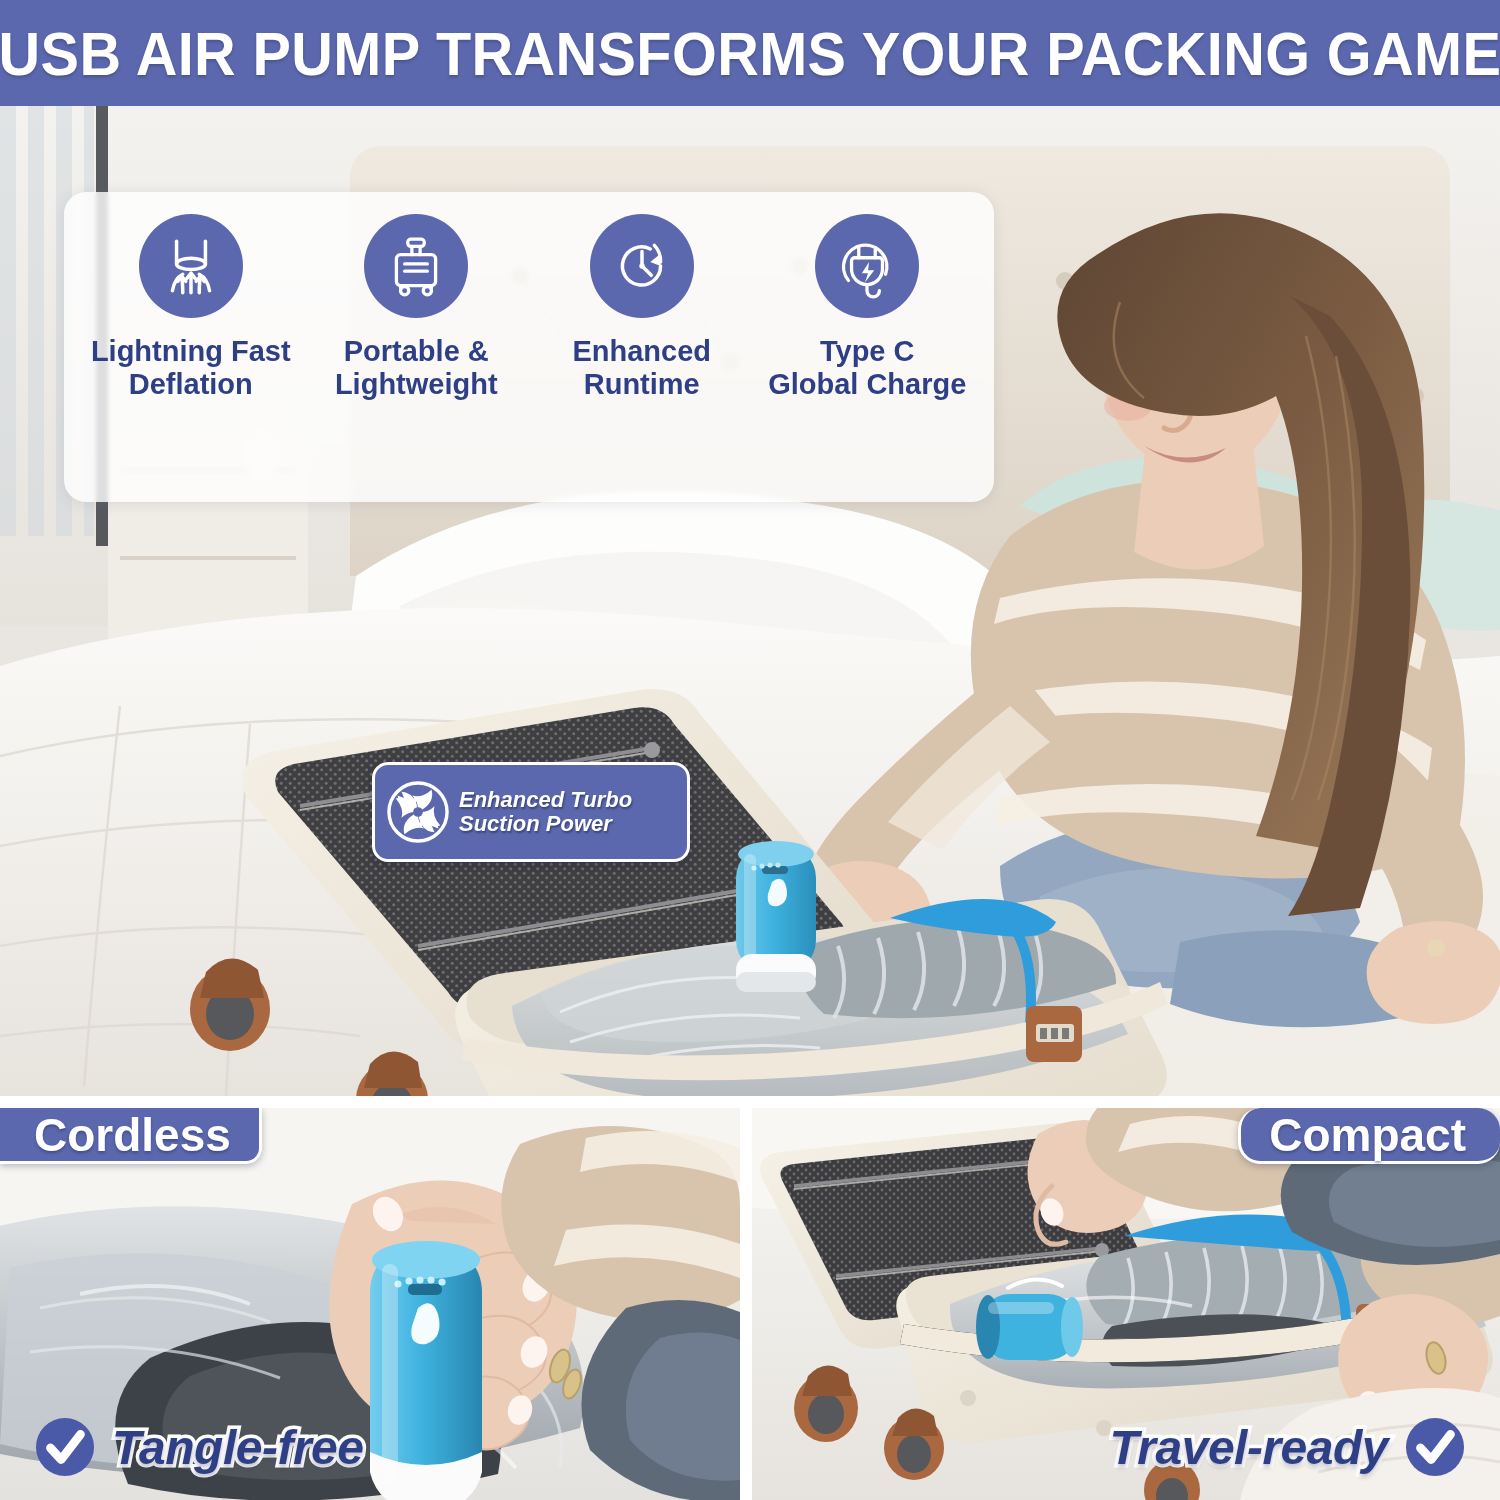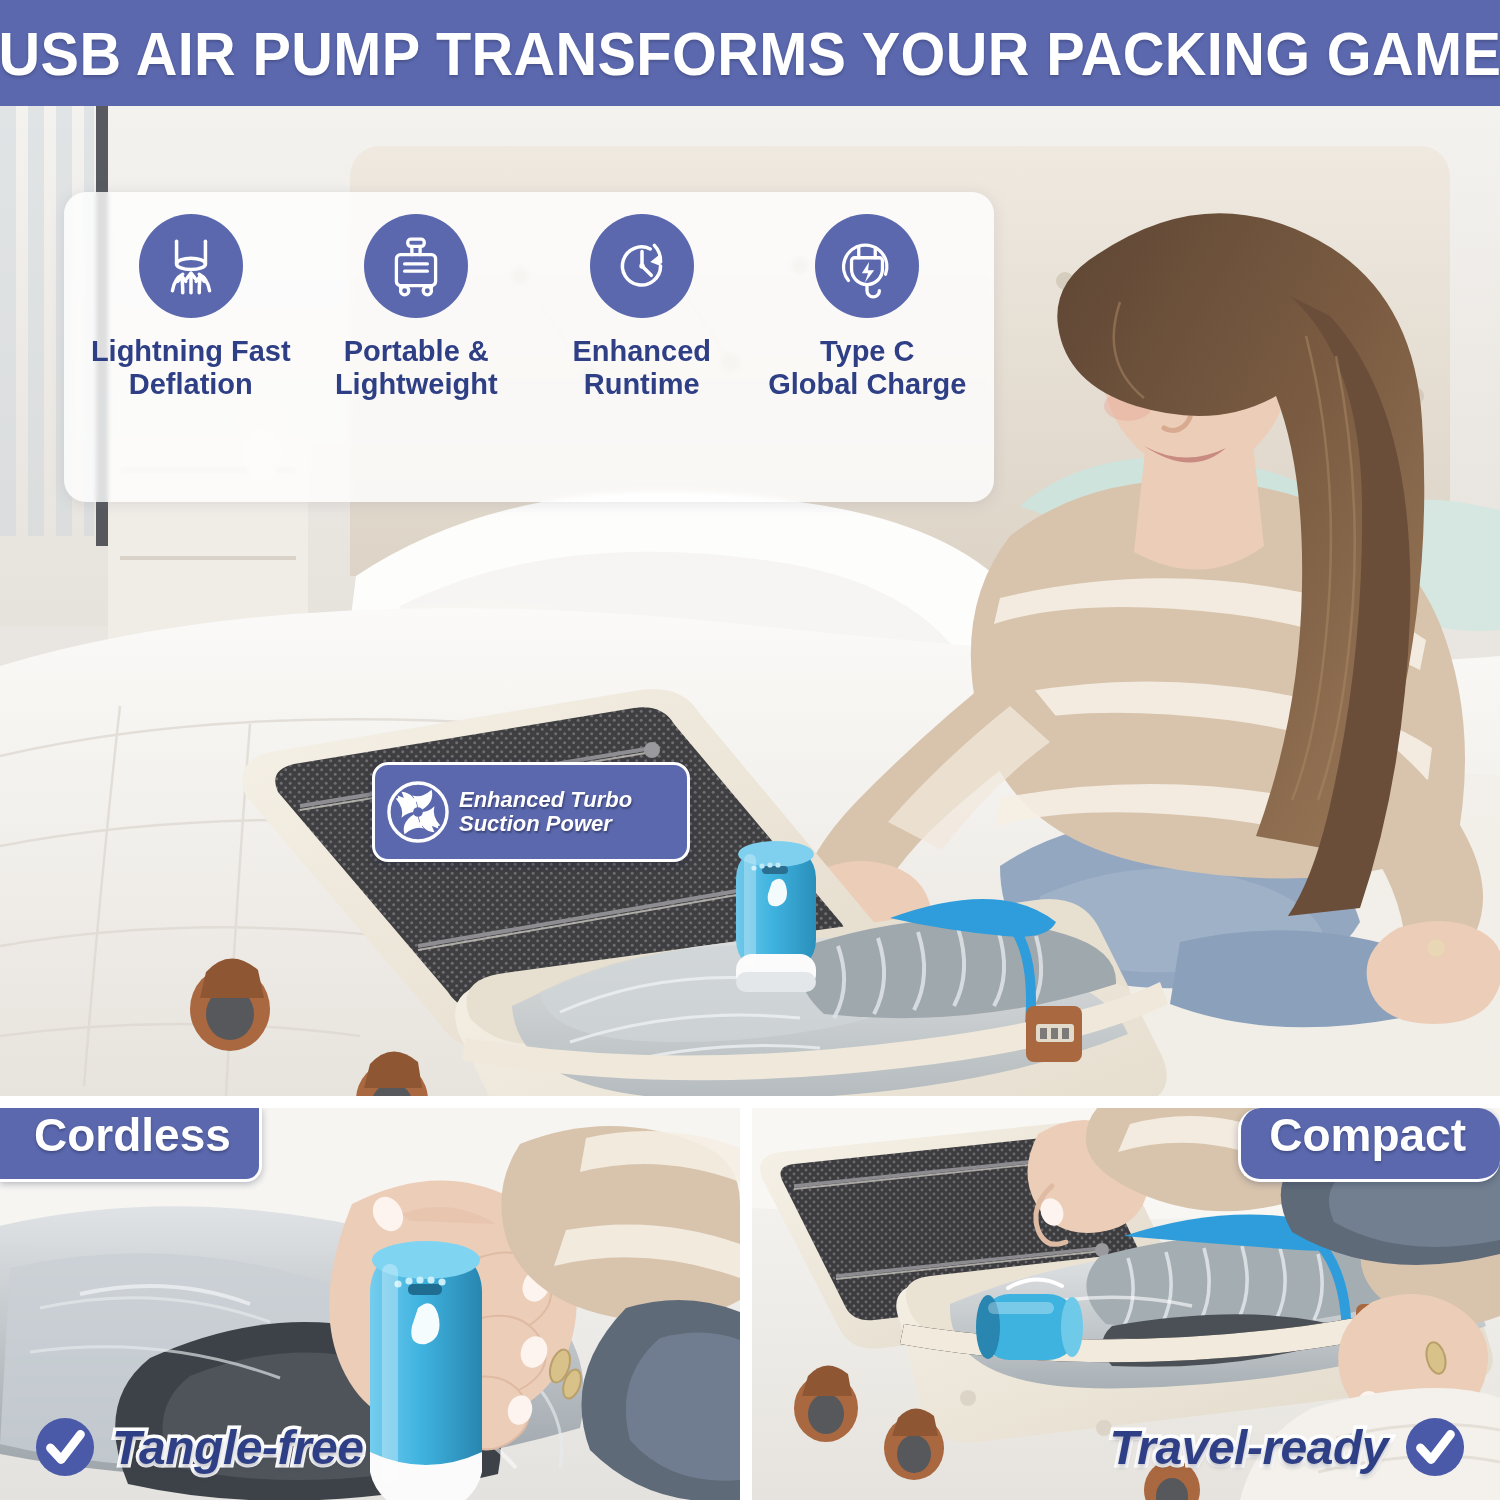--- a/index.html
+++ b/index.html
@@ -66,22 +66,22 @@
   
   .bottom { position:absolute; left:0; top:1108px; width:1500px; height:392px; }
   .bpanel { position:absolute; top:0; height:392px; overflow:hidden; background:#ddd9d4; }
   .bpanel.left  { left:0;    width:740px; }
   .bpanel.right { left:752px; width:748px; }
   .bpanel svg.scene { position:absolute; left:0; top:0; height:392px; }
   .bpanel.left  svg.scene { width:740px; }
   .bpanel.right svg.scene { width:748px; }
 
   .tab {
-    position:absolute; top:0; background:#5b68ae; height:74px;
-    display:flex; padding:0 28px;
+    position:absolute; top:0; background:#5b68ae; height:56px;
+    display:flex; align-items:center; padding:0 28px;
     box-shadow:0 2px 7px rgba(30,35,70,0.3);
   }
   .tab.tl { left:0; border-bottom-right-radius:16px; border-right:3px solid #fff;
             border-bottom:3px solid #fff; padding-left:34px; }
   .tab.tr { right:0; border-bottom-left-radius:16px; border-left:3px solid #fff;
             border-bottom:3px solid #fff; padding-right:34px;border-radius:22px; }
   .tab-label {
     color:#ffffff; font-size:46px; font-weight:bold; white-space:nowrap;
     text-shadow:0 2px 3px rgba(30,35,70,0.4);
   }

